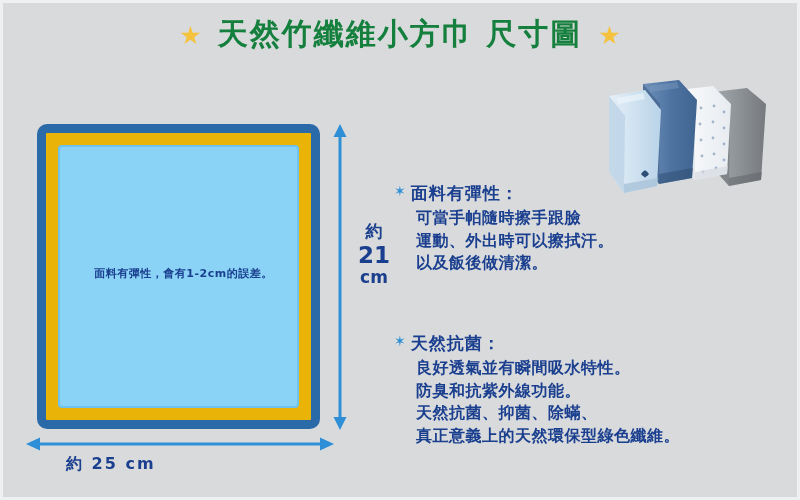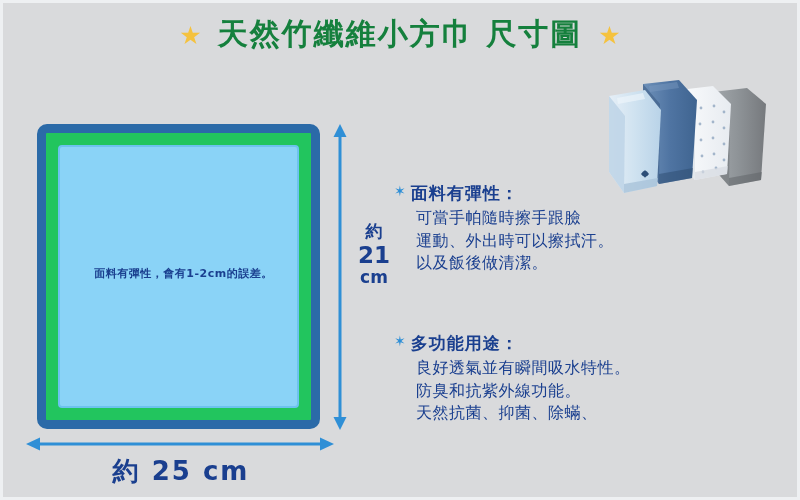--- a/index.html
+++ b/index.html
@@ -45,21 +45,21 @@
     top: 1px;
   }
 
   
   #towel-outer {
     position: absolute;
     left: 37px; top: 124px;
     width: 283px; height: 305px;
     border: 9px solid #2b6aa8;
     border-radius: 10px;
-    background: #22c55e;
+    background: #eab308;
   }
   #towel-inner {
     position: absolute;
     left: 12px; top: 12px; right: 12px; bottom: 12px;
     border: 2px solid #6dc2ee;
     border-radius: 4px;
     background: #8ad3f7;
   }
   #towel-note {
     position: absolute;
@@ -91,24 +91,24 @@
     color: #1a3f8f;
     font-weight: bold;
     line-height: 1.16;
   }
   #v-label .big { font-size: 23px; display: block; }
   #v-label .small { font-size: 17px; display: block; }
   #h-label {
     position: absolute;
     left: 66px; top: 454px;
     width: 230px;
-    text-align: center;
-    color: #1a3f8f;
-    font-weight: bold;
-    font-size: 26px;
+    text-align: left;
+    color: #1a3f8f;
+    font-weight: bold;
+    font-size: 16px;
     letter-spacing: 2px;
   }
 
   
   #photo {
     position: absolute;
     right: 24px; top: 62px;
     width: 215px; height: 135px;
   }
 
@@ -125,21 +125,21 @@
     margin-bottom: 2px;
   }
   .bullet-icon {
     color: #2f8fd6;
     font-size: 14px;
     line-height: 1.35;
   }
   .feature-lines {
     margin-left: 22px;
     font-size: 16px;
-    font-weight: normal;
+    font-weight: bold;
     line-height: 1.42;
     letter-spacing: 0.5px;
   }
   #feature-1 { left: 394px; top: 182px; }
   #feature-2 { left: 394px; top: 332px; }
 </style>
 </head>
 <body>
 
 <div id="frame">
@@ -255,22 +255,23 @@
     <div class="feature-lines">
       <div>可當手帕隨時擦手跟臉</div>
       <div>運動、外出時可以擦拭汗。</div>
       <div>以及飯後做清潔。</div>
     </div>
   </div>
 
   <div class="feature" id="feature-2">
     <div class="feature-head">
       <span class="bullet-icon">✶</span>
-      <span>多功能用途：</span>
+      <span>天然抗菌：</span>
     </div>
     <div class="feature-lines">
       <div>良好透氣並有瞬間吸水特性。</div>
       <div>防臭和抗紫外線功能。</div>
       <div>天然抗菌、抑菌、除蟎、</div>
+      <div>真正意義上的天然環保型綠色纖維。</div>
     </div>
   </div>
 
 </div>
 
 </body></html>

